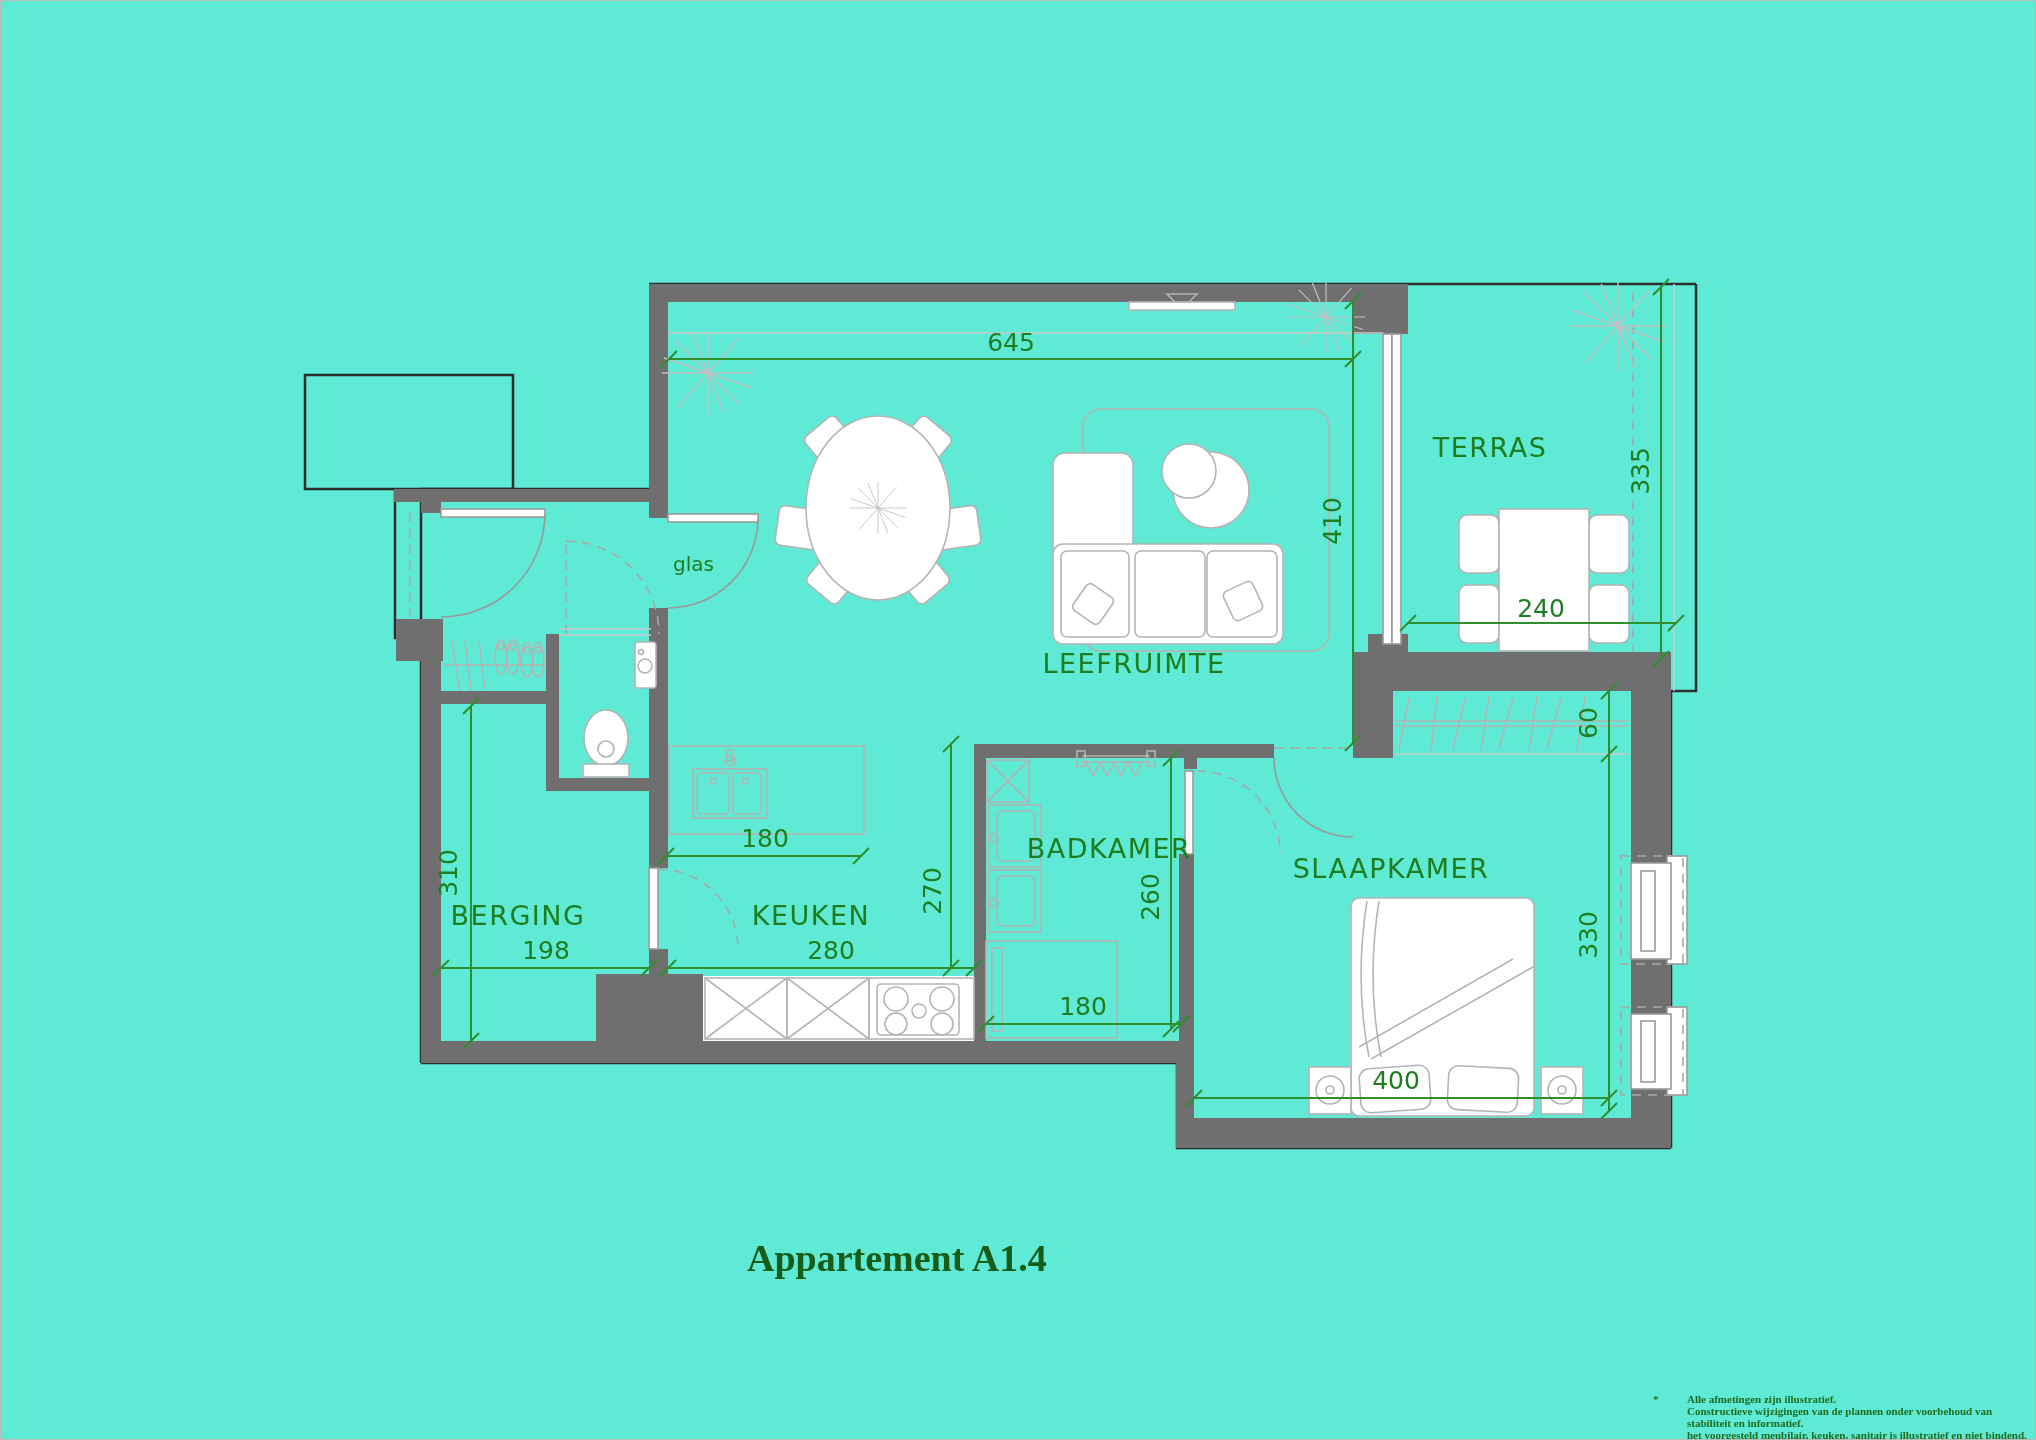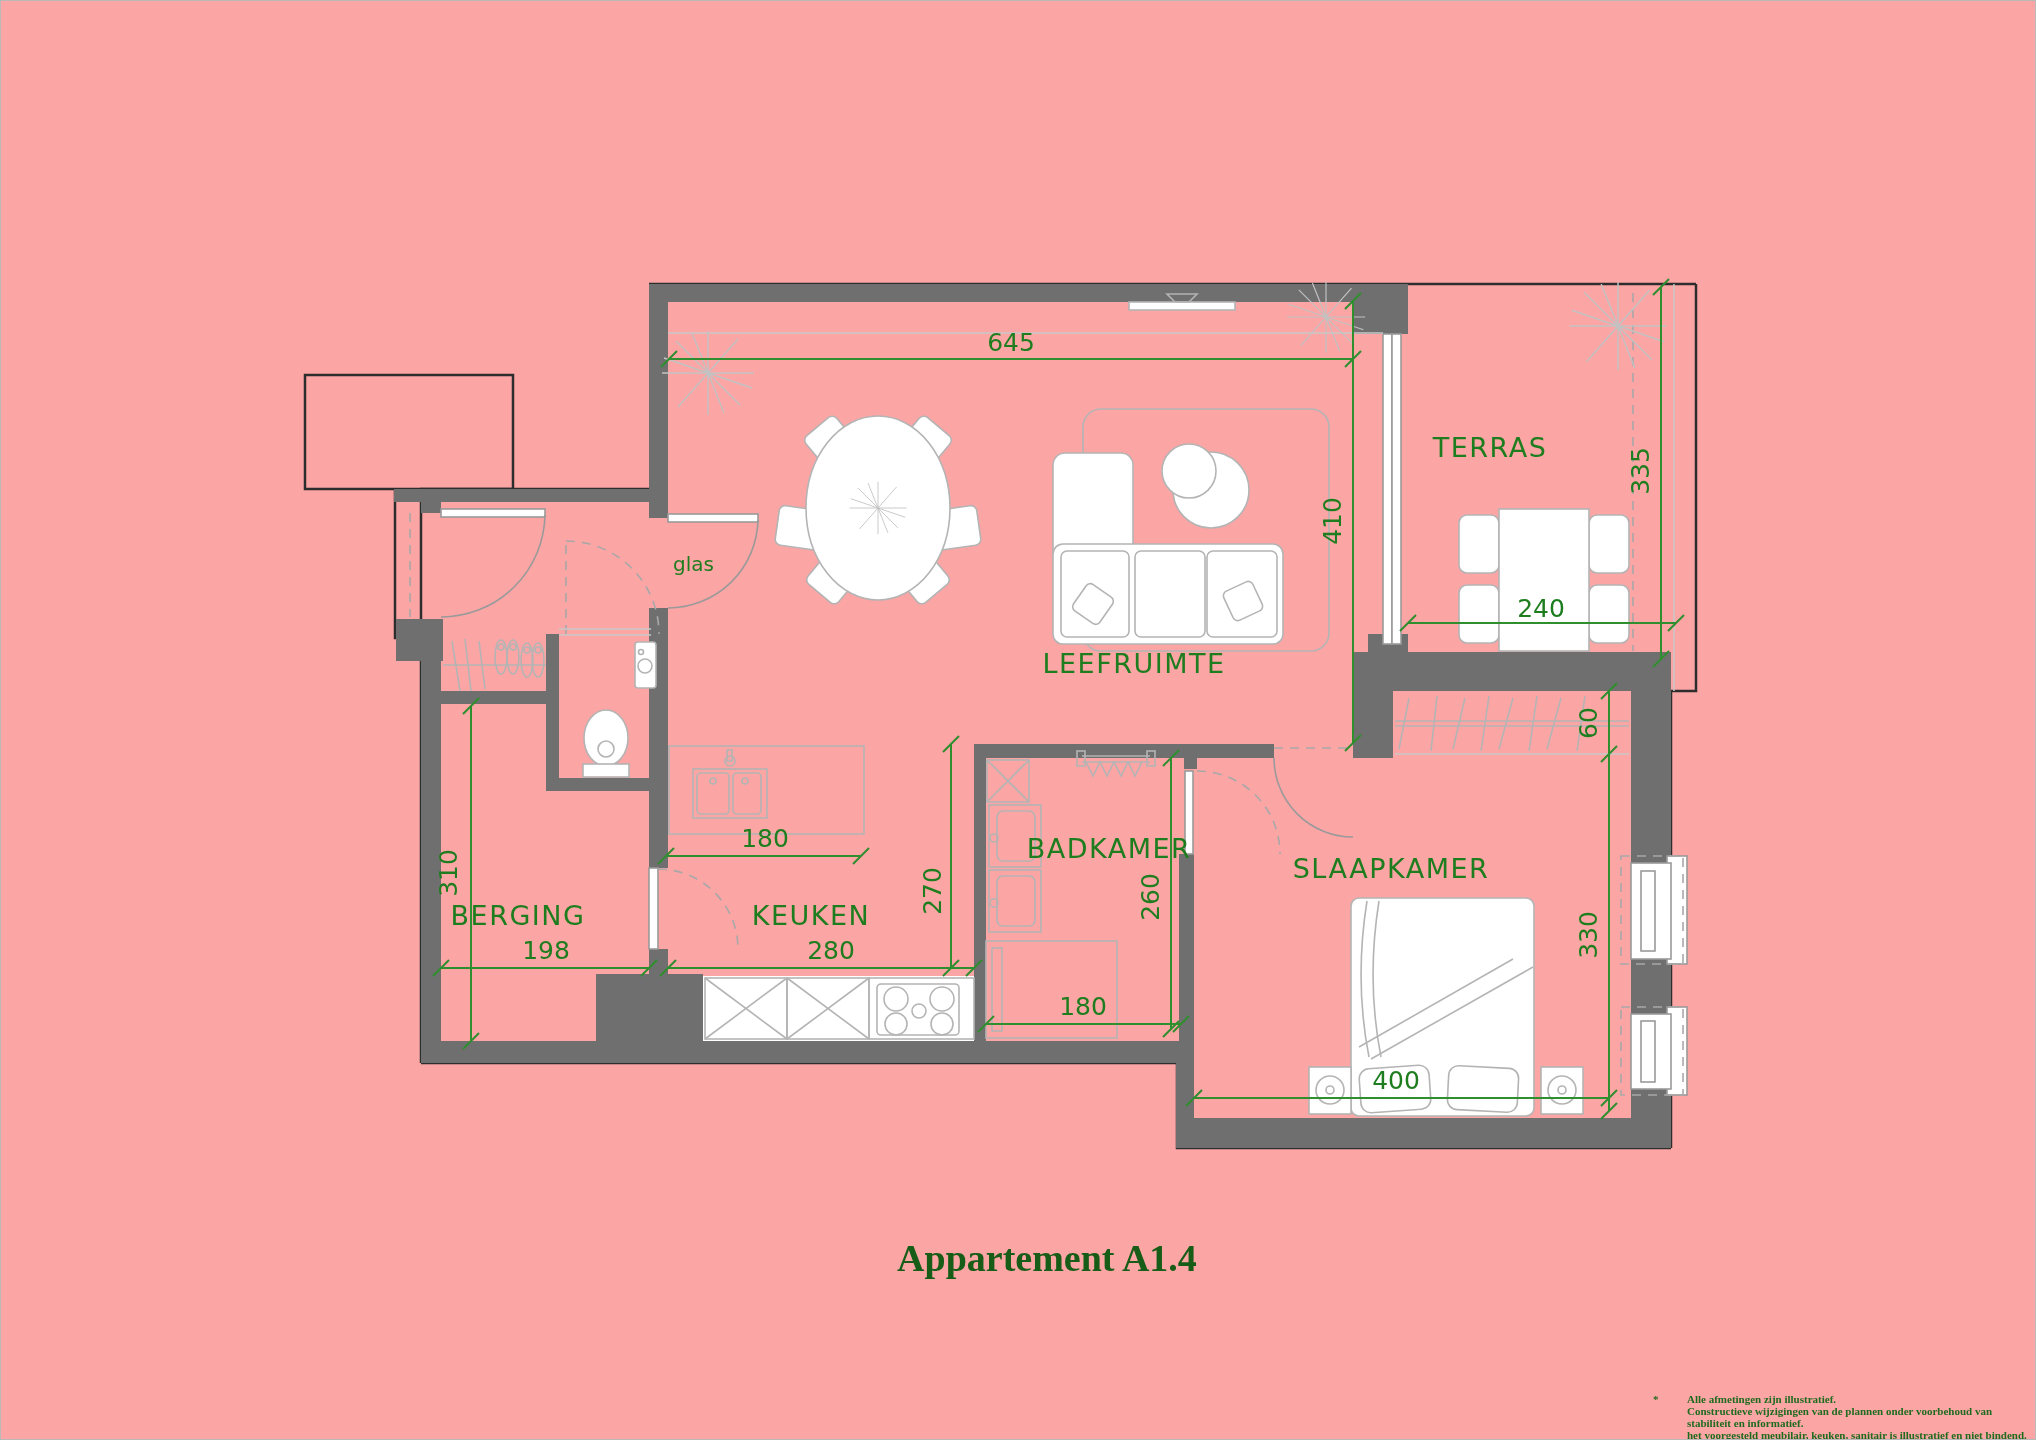--- a/index.html
+++ b/index.html
@@ -1,34 +1,34 @@
 <!DOCTYPE html>
 <html><head>
 <meta charset="utf-8">
 <style>
   html,body{margin:0;padding:0;background:#e8e8e8;}
-  #page{position:relative;width:2036px;height:1440px;background:#fca5a5;
+  #page{position:relative;width:2036px;height:1440px;background:#5eead4;
         border:1px solid #b9b9b9;box-sizing:border-box;overflow:hidden;
         font-family:"DejaVu Sans",sans-serif;}
   svg{position:absolute;left:0;top:0;}
   svg text{font-family:"DejaVu Sans",sans-serif;}
   .room-label{fill:#1e7d1e;font-size:27px;letter-spacing:1.5px;}
   .dim-label{fill:#1e7d1e;font-size:25px;}
   .small-label{fill:#1e7d1e;font-size:20px;}
   .dimline{stroke:#2f8f2f;stroke-width:2;fill:none;}
   .wall{fill:#6f6f6f;}
   .furn{stroke:#b4b4b4;stroke-width:1.6;fill:none;}
   .furnw{stroke:#b4b4b4;stroke-width:1.6;fill:#ffffff;}
   .door{stroke:#9a9a9a;stroke-width:1.6;fill:#ffffff;}
   .arc{stroke:#9a9a9a;stroke-width:1.6;fill:none;}
   .dash{stroke:#a8a8a8;stroke-width:1.6;fill:none;stroke-dasharray:9 7;}
   .outline{stroke:#2d2d2d;stroke-width:2.5;fill:none;}
   .thin{stroke:#c9c9c9;stroke-width:1.5;fill:none;}
   .star{stroke:#c2c2c2;stroke-width:1.4;fill:none;}
-  #title-block{position:absolute;left:746px;top:1236px;width:600px;text-align:center;
+  #title-block{position:absolute;left:746px;top:1236px;width:600px;
      color:#175c17;font-family:"Liberation Serif","DejaVu Serif",serif;font-weight:bold;}
   #title-block .t1{font-size:38px;line-height:42px;}
   #title-block .t2{font-size:38px;line-height:41px;}
   #title-block .t3{font-size:36px;line-height:40px;}
   #footnote{position:absolute;left:1652px;top:1392px;width:380px;display:flex;
      color:#1e6b1e;font-family:"Liberation Serif","DejaVu Serif",serif;font-weight:bold;
      font-size:11px;line-height:12px;}
   #footnote .marker{width:34px;flex:none;}
 </style>
 </head>

